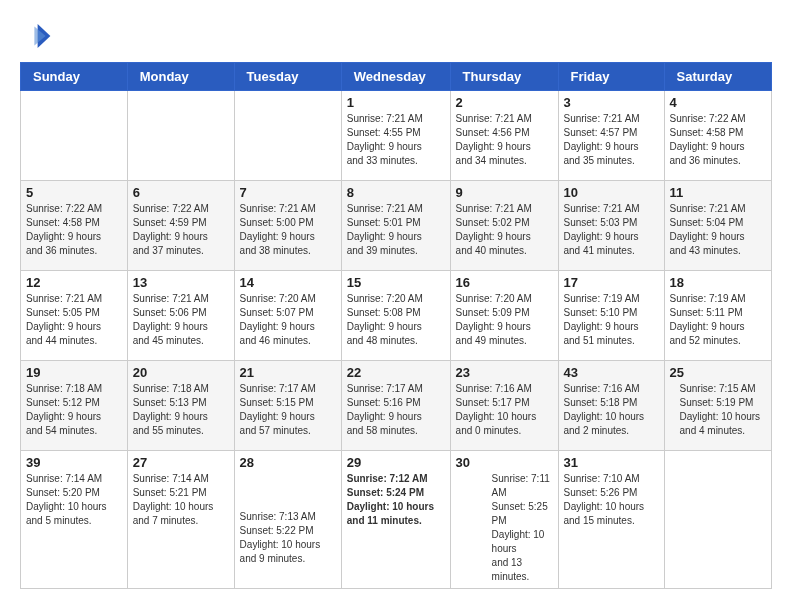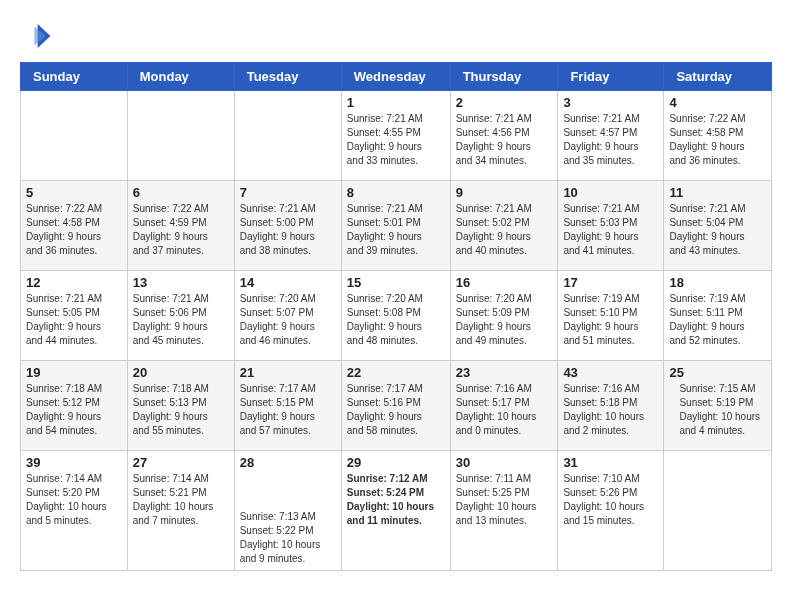--- a/index.html
+++ b/index.html
@@ -329,21 +329,21 @@
           </td>
           <td>
             <span class="day-number">29</span>
             <div class="day-info" style="white-space: pre-line; font-weight: bold;">Sunrise: 7:12 AM
 Sunset: 5:24 PM
 Daylight: 10 hours
 and 11 minutes.</div>
           </td>
           <td>
             <span class="day-number">30</span>
-            <div class="day-info" style="white-space: pre-line;">Sunrise: 7:11 AM
+            <div class="day-info" style="white-space: pre-line; margin-left: 36px;">Sunrise: 7:11 AM
 Sunset: 5:25 PM
 Daylight: 10 hours
 and 13 minutes.</div>
           </td>
           <td>
             <span class="day-number">31</span>
             <div class="day-info" style="white-space: pre-line;">Sunrise: 7:10 AM
 Sunset: 5:26 PM
 Daylight: 10 hours
 and 15 minutes.</div>

